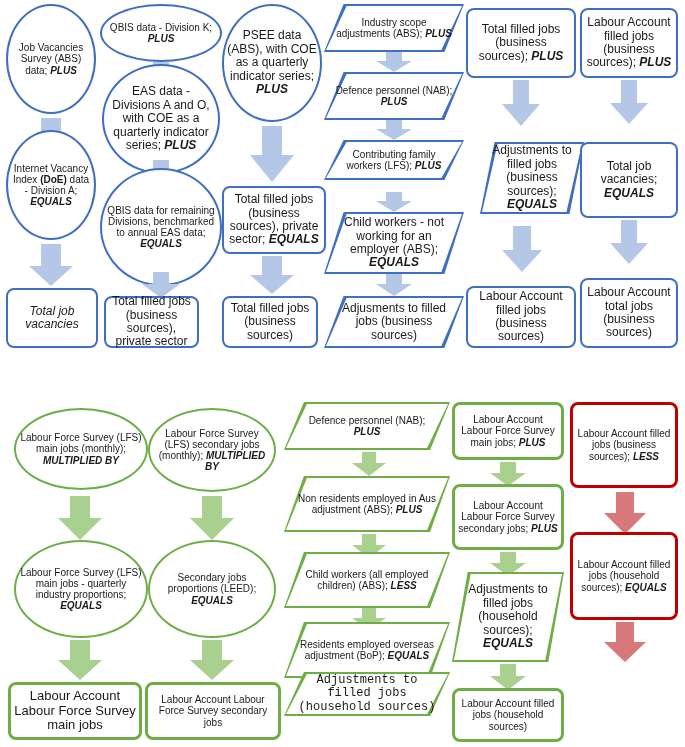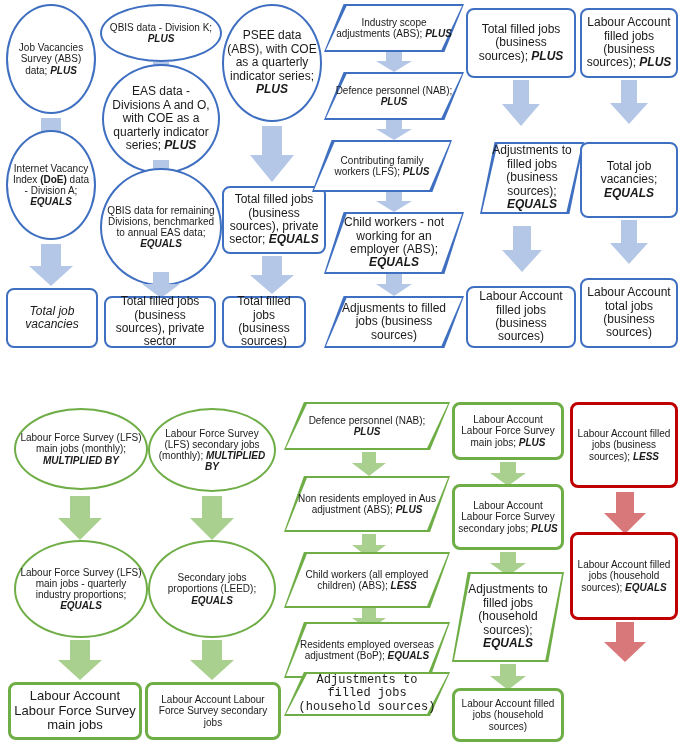--- a/index.html
+++ b/index.html
@@ -133,21 +133,21 @@
 
   <div class="node ellipse blue bw2 fs11" style="left:100px; top:168px; width:122px; height:118px;">
     <span class="txt"><span>QBIS data for remaining Divisions, benchmarked to annual EAS data; </span><i>EQUALS</i></span>
   </div>
 
   <div class="arrow a-blue" style="left:142px; top:272px; width:38px; height:26px;">
     <div class="shaft" style="height:13px;"></div>
       <div class="head" style="height:14px;"></div>
   </div>
 
-  <div class="node rrect blue bw2 fs10" style="left:104px; top:296px; width:112px; height:52px;">
+  <div class="node rrect blue bw2 fs10" style="left:104px; top:296px; width:95px; height:52px;">
     <span class="txt">Total filled jobs (business sources), private sector</span>
   </div>
 
   <div class="node ellipse blue bw2 fs10" style="left:222px; top:4px; width:100px; height:118px;">
     <span class="txt"><span>PSEE data (ABS), with COE as a quarterly indicator series; </span><i>PLUS</i></span>
   </div>
 
   <div class="arrow a-blue" style="left:250px; top:126px; width:44px; height:56px;">
     <div class="shaft" style="height:30px;"></div>
       <div class="head" style="height:27px;"></div>
@@ -155,21 +155,21 @@
 
   <div class="node rrect blue bw2 fs10" style="left:222px; top:186px; width:104px; height:68px;">
     <span class="txt"><span>Total filled jobs (business sources), private sector; </span><i>EQUALS</i></span>
   </div>
 
   <div class="arrow a-blue" style="left:250px; top:256px; width:44px; height:38px;">
     <div class="shaft" style="height:20px;"></div>
       <div class="head" style="height:19px;"></div>
   </div>
 
-  <div class="node rrect blue bw2 fs10" style="left:222px; top:296px; width:84px; height:52px;">
+  <div class="node rrect blue bw2 fs10" style="left:222px; top:296px; width:96px; height:52px;">
     <span class="txt">Total filled jobs (business sources)</span>
   </div>
 
   <div class="para-wrap" style="left:324px; top:4px; width:140px; height:48px;">
     <div class="para-outer blue-f" style="clip-path: polygon(14% 0, 100% 0, 86% 100%, 0 100%);"></div>
     <div class="para-inner" style="clip-path: polygon(calc(14% + 3px) 2px, calc(100% - 2px) 2px, calc(86% - 3px) calc(100% - 2px), 2px calc(100% - 2px));"></div>
     <div class="para-label fs11">
         <span><span>Industry scope adjustments (ABS); </span><i>PLUS</i></span>
       </div>
   </div>
@@ -187,21 +187,21 @@
     <div class="para-label fs11">
         <span><span>Defence personnel (NAB); </span><i>PLUS</i></span>
       </div>
   </div>
 
   <div class="arrow a-blue" style="left:376px; top:120px; width:36px; height:20px;">
     <div class="shaft" style="height:10px;"></div>
       <div class="head" style="height:11px;"></div>
   </div>
 
-  <div class="para-wrap" style="left:312px; top:140px; width:140px; height:52px;">
+  <div class="para-wrap" style="left:324px; top:140px; width:140px; height:40px;">
     <div class="para-outer blue-f" style="clip-path: polygon(14% 0, 100% 0, 86% 100%, 0 100%);"></div>
     <div class="para-inner" style="clip-path: polygon(calc(14% + 3px) 2px, calc(100% - 2px) 2px, calc(86% - 3px) calc(100% - 2px), 2px calc(100% - 2px));"></div>
     <div class="para-label fs11">
         <span><span>Contributing family workers (LFS); </span><i>PLUS</i></span>
       </div>
   </div>
 
   <div class="arrow a-blue" style="left:376px; top:192px; width:36px; height:20px;">
     <div class="shaft" style="height:10px;"></div>
       <div class="head" style="height:11px;"></div>

